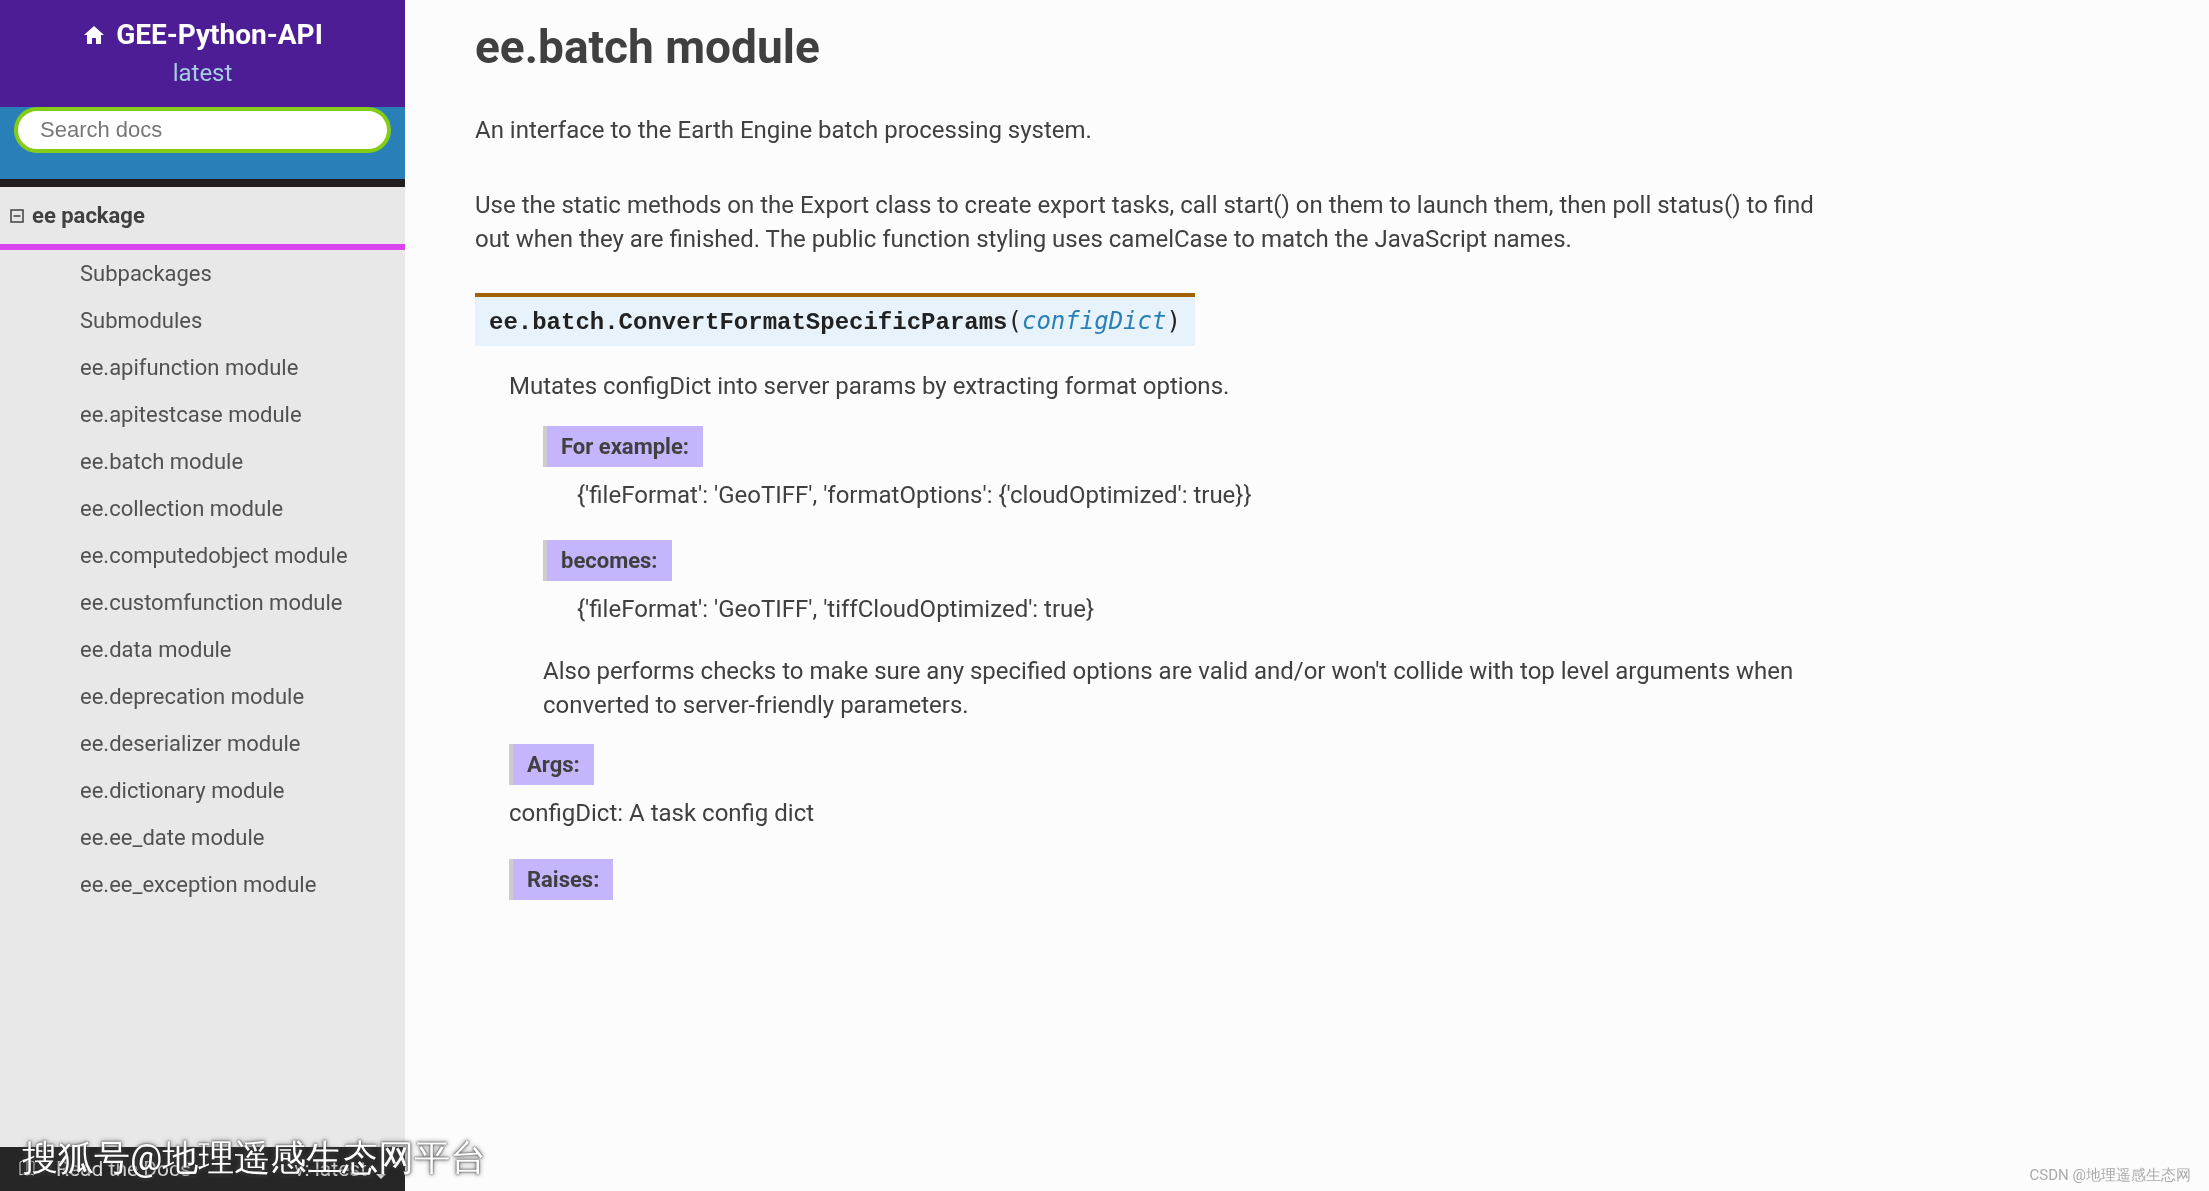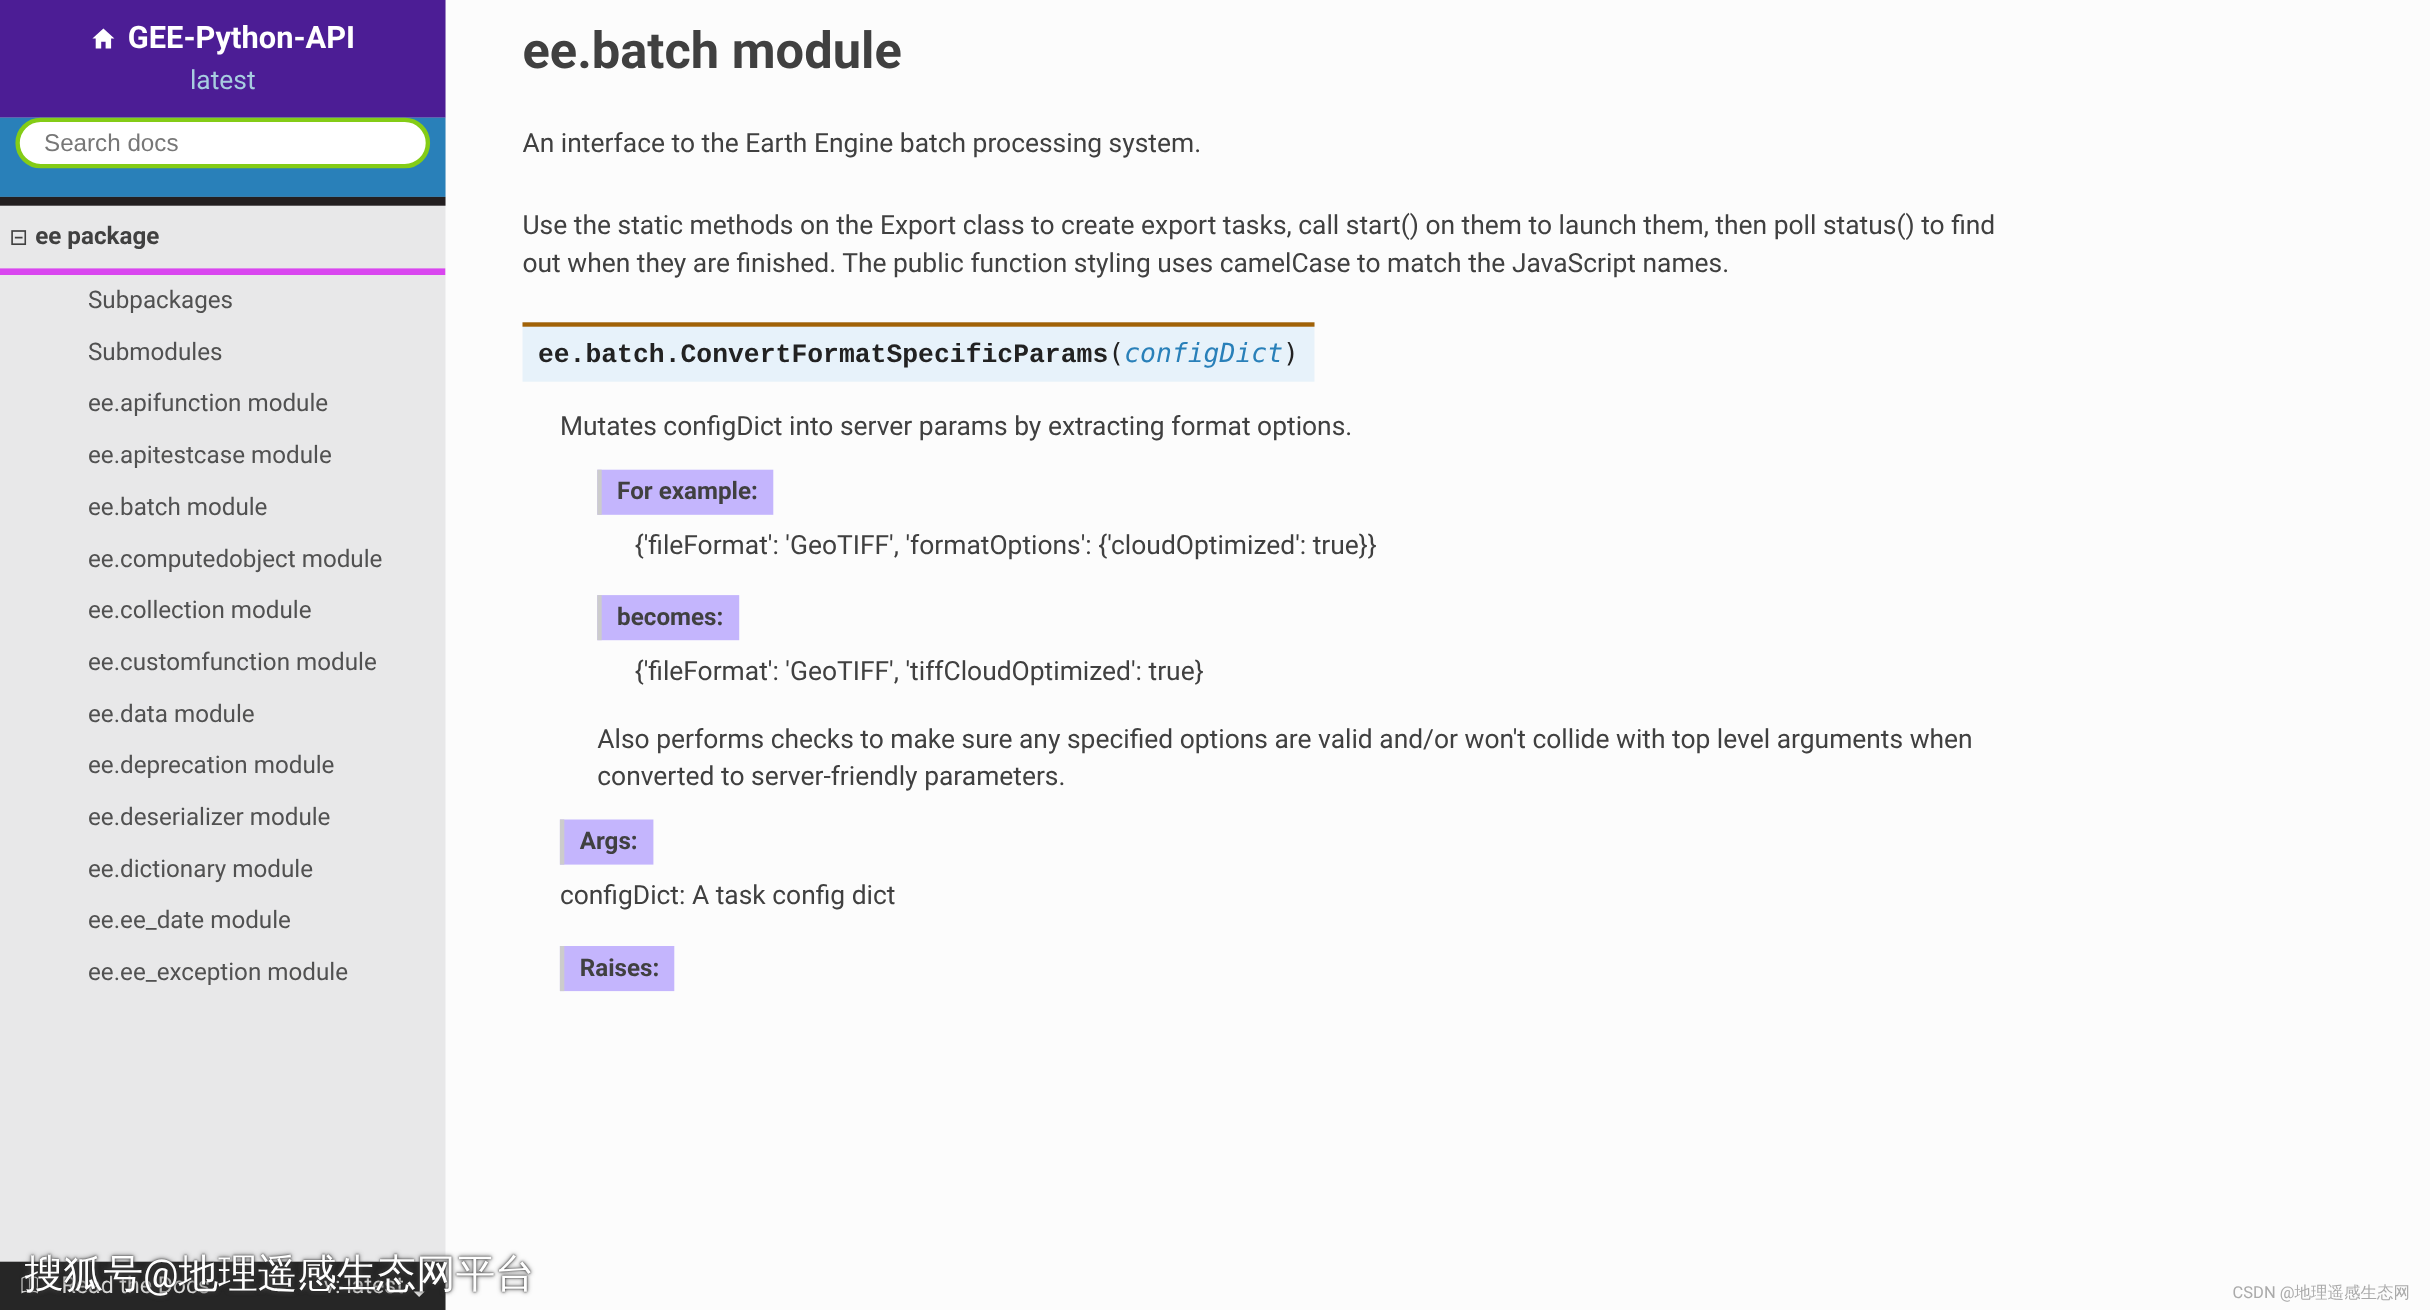--- a/index.html
+++ b/index.html
@@ -66,22 +66,22 @@
             </svg>
         </span>
         <span>ee package</span>
       </div>
       <ul class="nav-list">
         <li class="nav-item">Subpackages</li>
         <li class="nav-item">Submodules</li>
         <li class="nav-item">ee.apifunction module</li>
         <li class="nav-item">ee.apitestcase module</li>
         <li class="nav-item">ee.batch module</li>
+        <li class="nav-item">ee.collection module</li>
         <li class="nav-item">ee.computedobject module</li>
-        <li class="nav-item">ee.collection module</li>
         <li class="nav-item">ee.customfunction module</li>
         <li class="nav-item">ee.data module</li>
         <li class="nav-item">ee.deprecation module</li>
         <li class="nav-item">ee.deserializer module</li>
         <li class="nav-item">ee.dictionary module</li>
         <li class="nav-item">ee.ee_date module</li>
         <li class="nav-item">ee.ee_exception module</li>
       </ul>
     </nav>
     <div class="rtd-footer">

